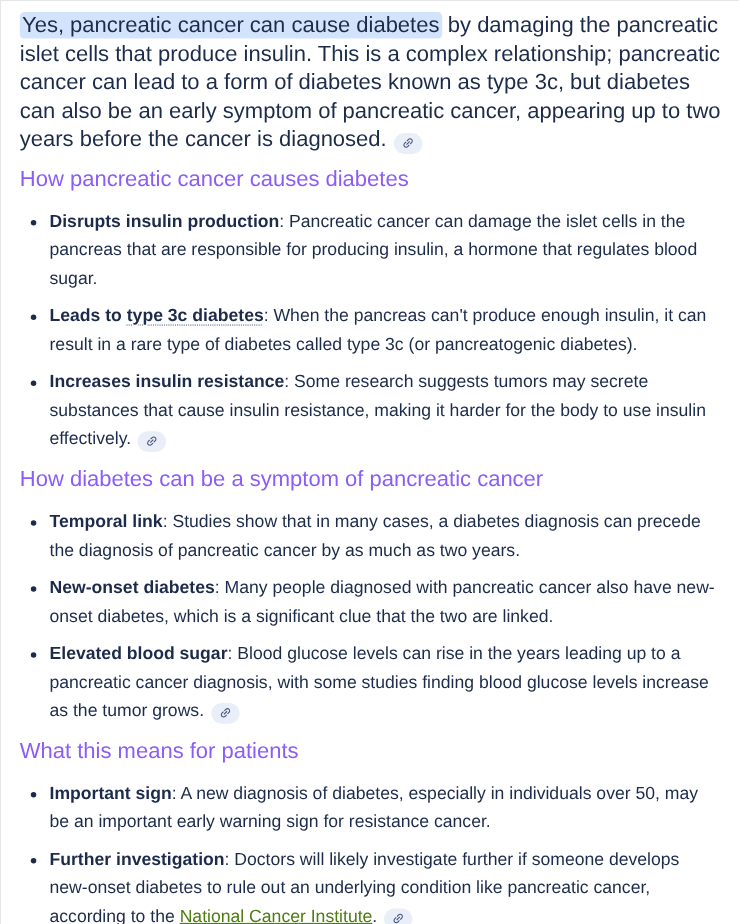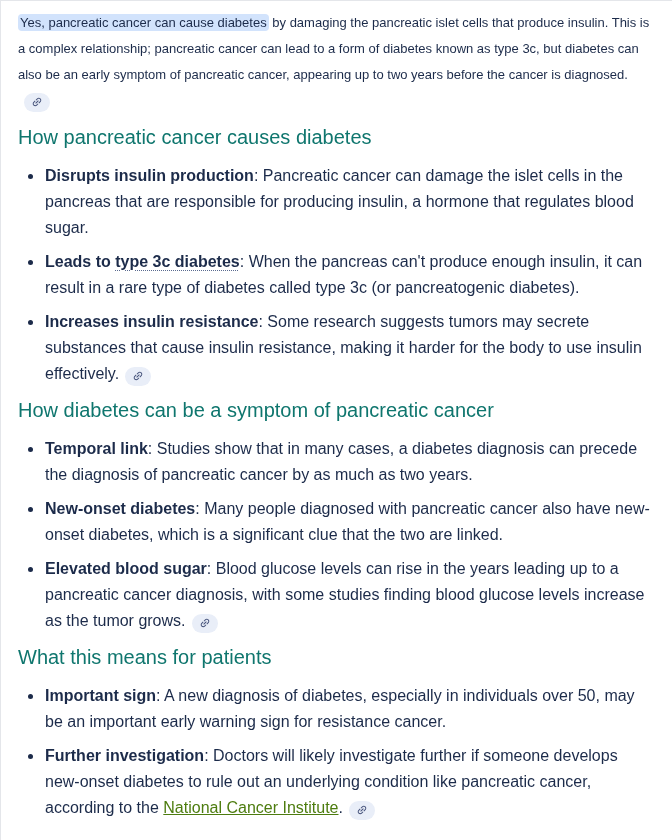--- a/index.html
+++ b/index.html
@@ -11,34 +11,34 @@
     color: #1c2b4a;
     border-top: 1px solid #e4e6ea;
     border-left: 1px solid #e4e6ea;
     overflow: hidden;
   }
   .page {
     padding: 9px 16px 0 17px;
   }
   p.intro {
     margin: 0;
-    font-size: 13px;
+    font-size: 20px;
     line-height: 26px;
   }
   .hl {
     background: #d2e3fc;
     border-radius: 4px;
     padding: 1px 2px;
   }
   h2 {
     margin: 10px 0 12px 0;
     font-size: 20px;
     line-height: 27px;
     font-weight: 400;
-    color: #0f766e;
+    color: #8b5cf6;
   }
   ul {
     list-style: none;
     margin: 0;
     padding: 0 0 0 10px;
   }
   li {
     position: relative;
     padding-left: 17px;
     margin-bottom: 8px;

